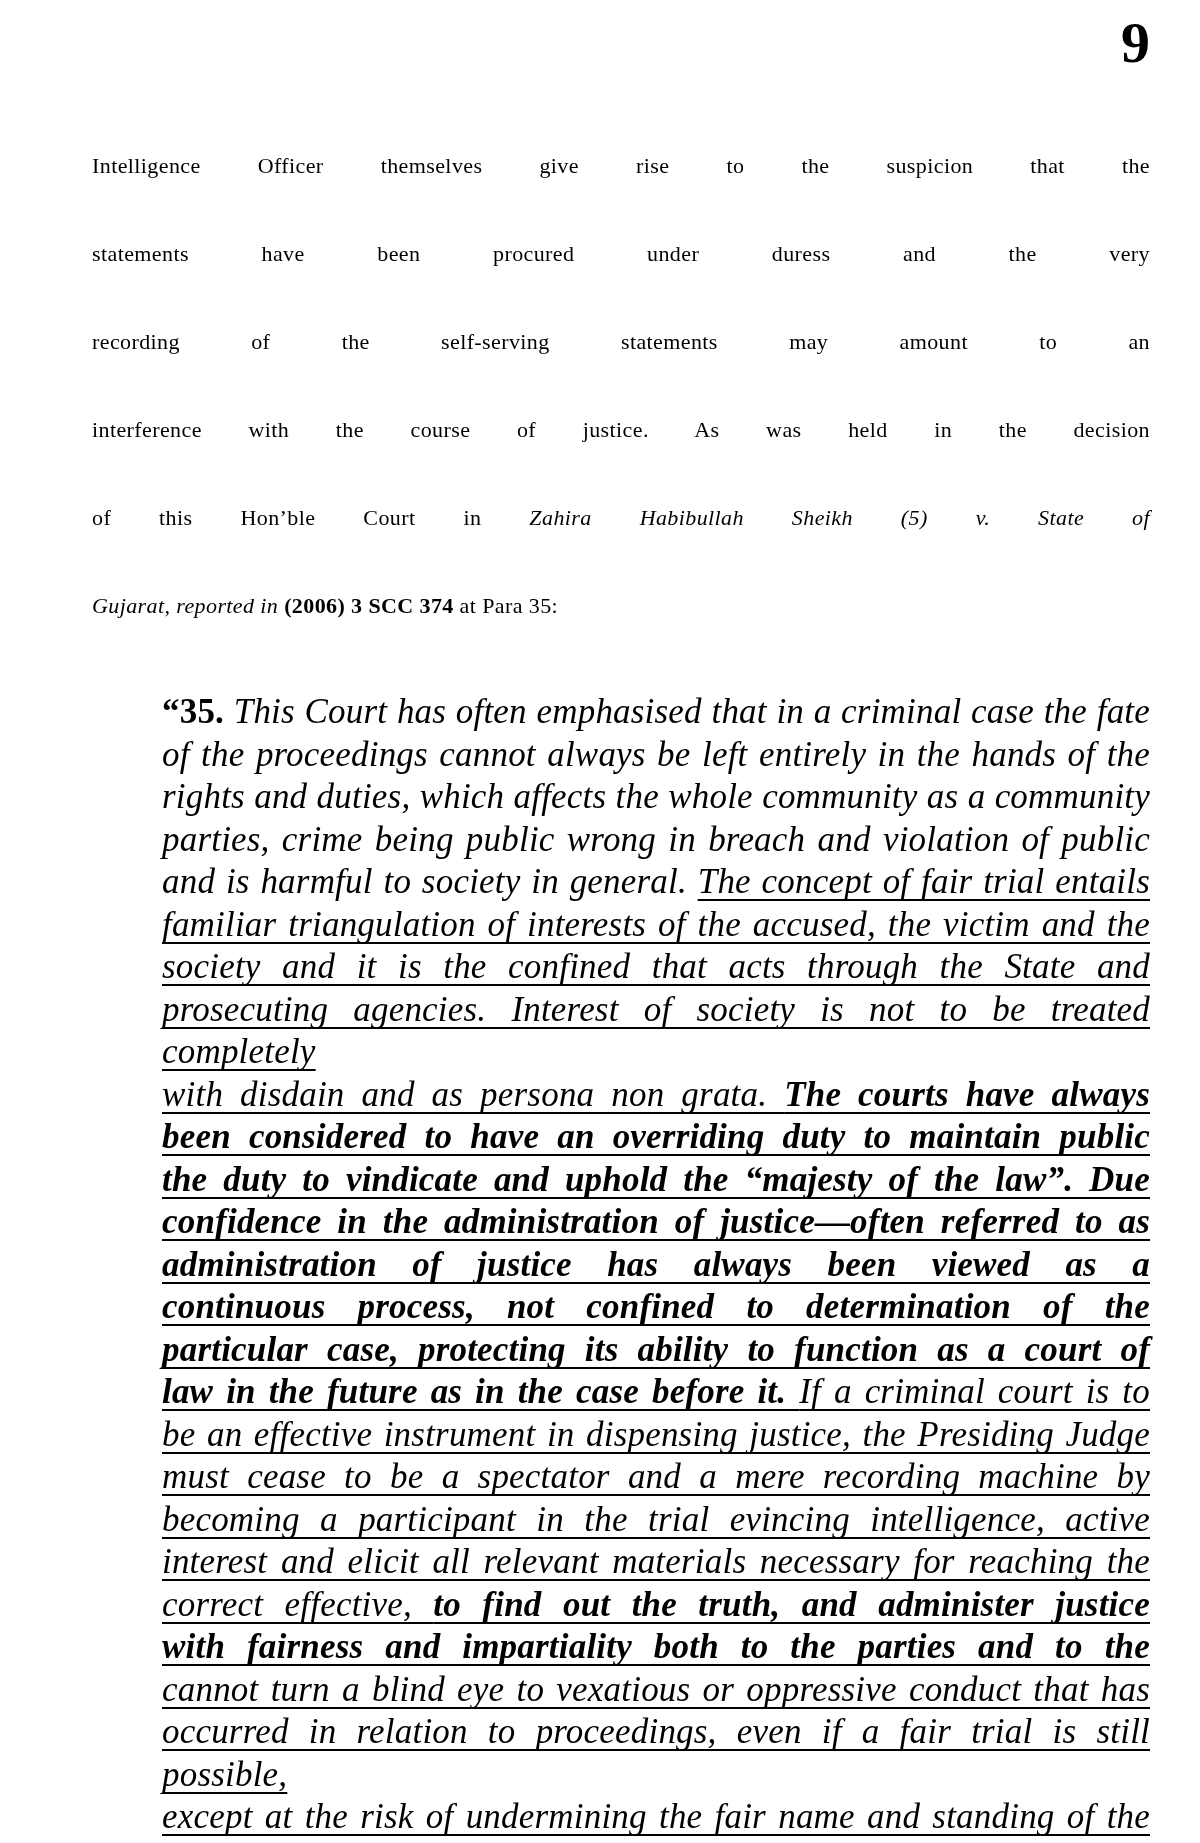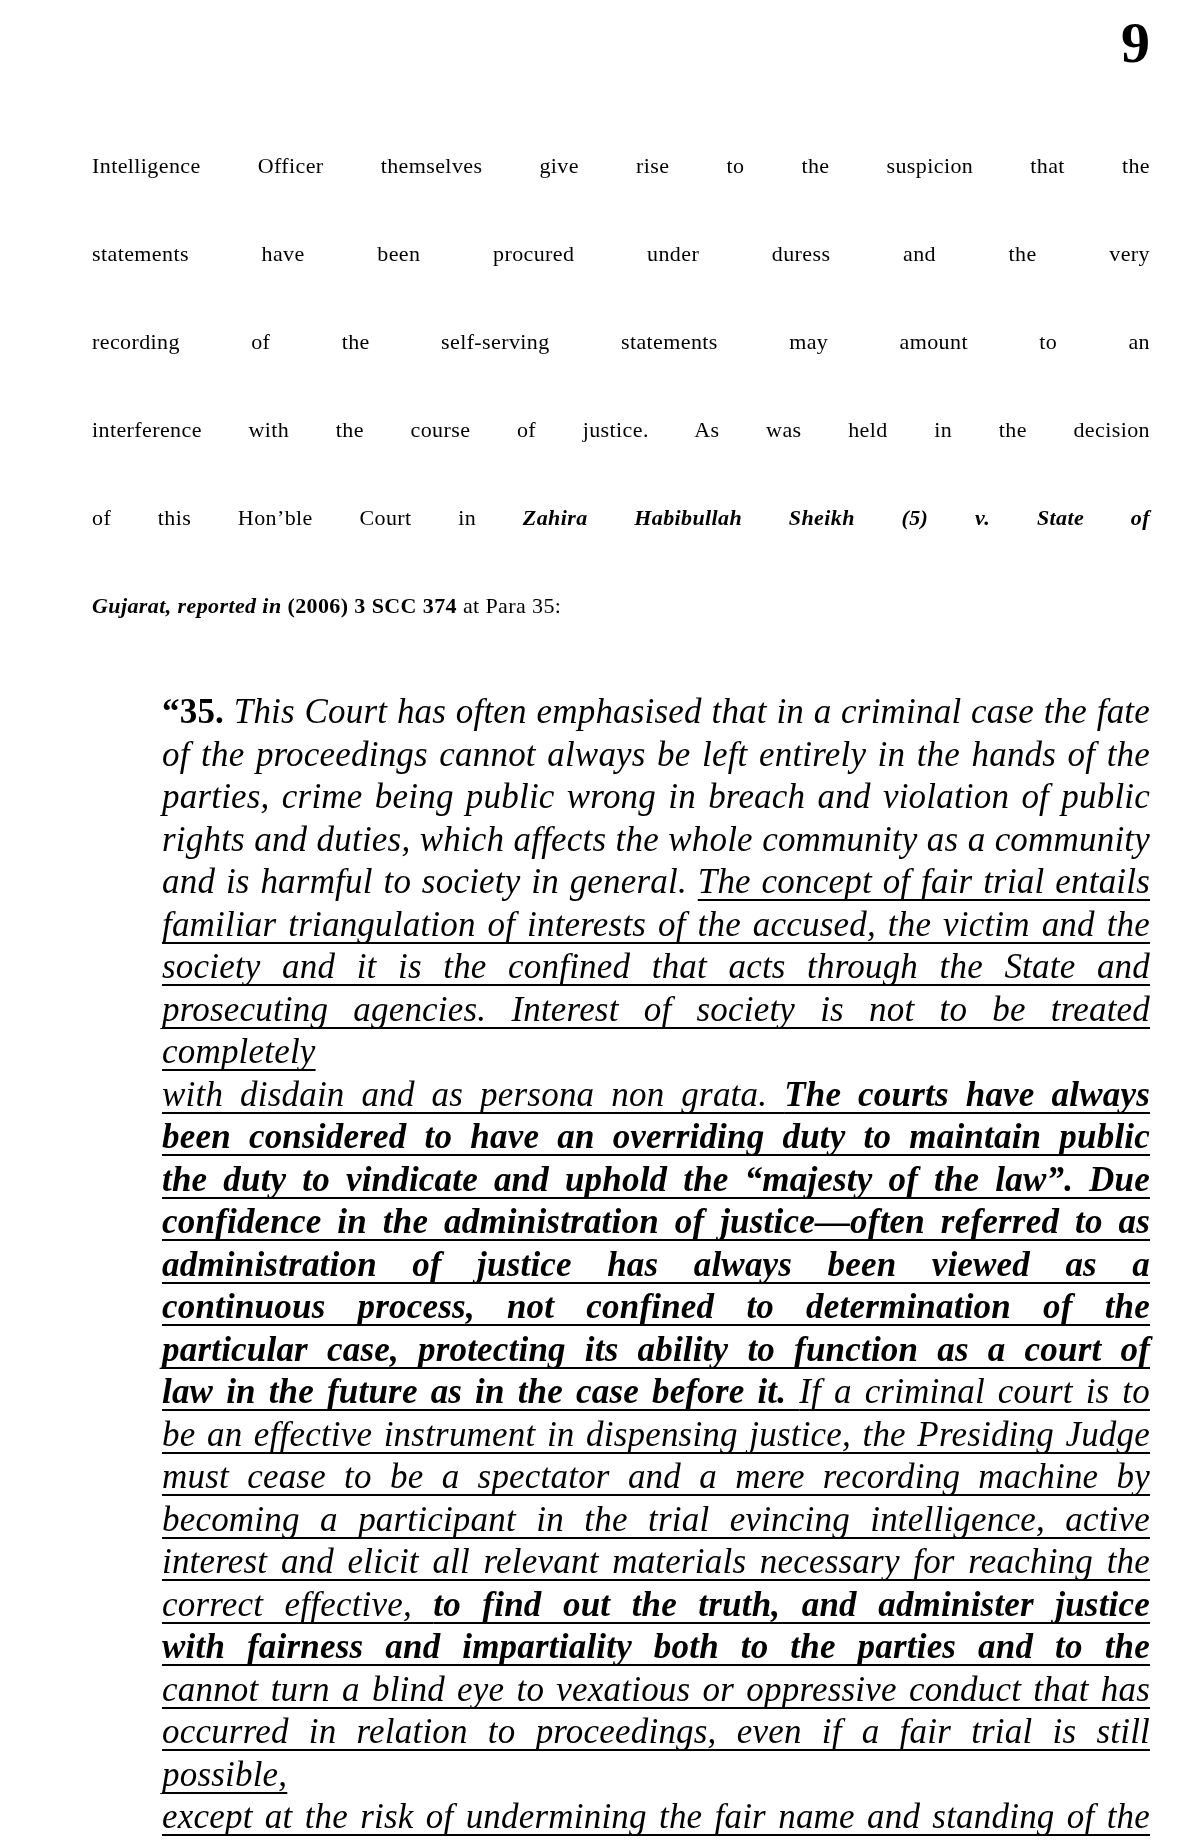--- a/index.html
+++ b/index.html
@@ -47,21 +47,21 @@
     text-align: justify;
     text-align-last: justify;
     white-space: normal;
   }
   .tline.last {
     text-align-last: left;
   }
   .seg-r  { font-style: normal; font-weight: normal; }
   .seg-b  { font-style: normal; font-weight: bold; }
   .seg-i  { font-style: italic; font-weight: normal; }
-  .seg-bi { font-style: italic; font-weight: bold; }
+  .seg-bi { font-style: italic; font-weight: normal; }
   .seg-iu {
     font-style: italic; font-weight: normal;
     text-decoration: underline;
     text-decoration-thickness: 2px;
     text-underline-offset: 6px;
     text-decoration-skip-ink: none;
     text-decoration-color: #000000;
     margin-top: 30px;
   }
   .seg-biu {
@@ -84,22 +84,22 @@
       <div class="tline"><span class="seg-r">statements have been procured under duress and the very</span></div>
       <div class="tline"><span class="seg-r">recording of the self-serving statements may amount to an</span></div>
       <div class="tline"><span class="seg-r">interference with the course of justice. As was held in the decision</span></div>
       <div class="tline"><span class="seg-r">of this Hon’ble Court in </span><span class="seg-bi">Zahira Habibullah Sheikh (5) v. State of</span></div>
       <div class="tline last"><span class="seg-bi">Gujarat, reported in </span><span class="seg-b">(2006) 3 SCC 374</span><span class="seg-r"> at Para 35:</span></div>
     </div>
 
   <div class="quote-block">
       <div class="tline"><span class="seg-b">“35.</span><span class="seg-i"> This Court has often emphasised that in a criminal case the fate</span></div>
       <div class="tline"><span class="seg-i">of the proceedings cannot always be left entirely in the hands of the</span></div>
+      <div class="tline"><span class="seg-i">rights and duties, which affects the whole community as a community</span></div>
       <div class="tline"><span class="seg-i">parties, crime being public wrong in breach and violation of public</span></div>
-      <div class="tline"><span class="seg-i">rights and duties, which affects the whole community as a community</span></div>
       <div class="tline"><span class="seg-i">and is harmful to society in general. </span><span class="seg-iu">The concept of fair trial entails</span></div>
       <div class="tline"><span class="seg-iu">familiar triangulation of interests of the accused, the victim and the</span></div>
       <div class="tline"><span class="seg-iu">society and it is the confined that acts through the State and</span></div>
       <div class="tline"><span class="seg-iu">prosecuting agencies. Interest of society is not to be treated completely</span></div>
       <div class="tline"><span class="seg-iu">with disdain and as persona non grata. </span><span class="seg-biu">The courts have always</span></div>
       <div class="tline"><span class="seg-biu">been considered to have an overriding duty to maintain public</span></div>
       <div class="tline"><span class="seg-biu">the duty to vindicate and uphold the “majesty of the law”. Due</span></div>
       <div class="tline"><span class="seg-biu">confidence in the administration of justice—often referred to as</span></div>
       <div class="tline"><span class="seg-biu">administration of justice has always been viewed as a</span></div>
       <div class="tline"><span class="seg-biu">continuous process, not confined to determination of the</span></div>

